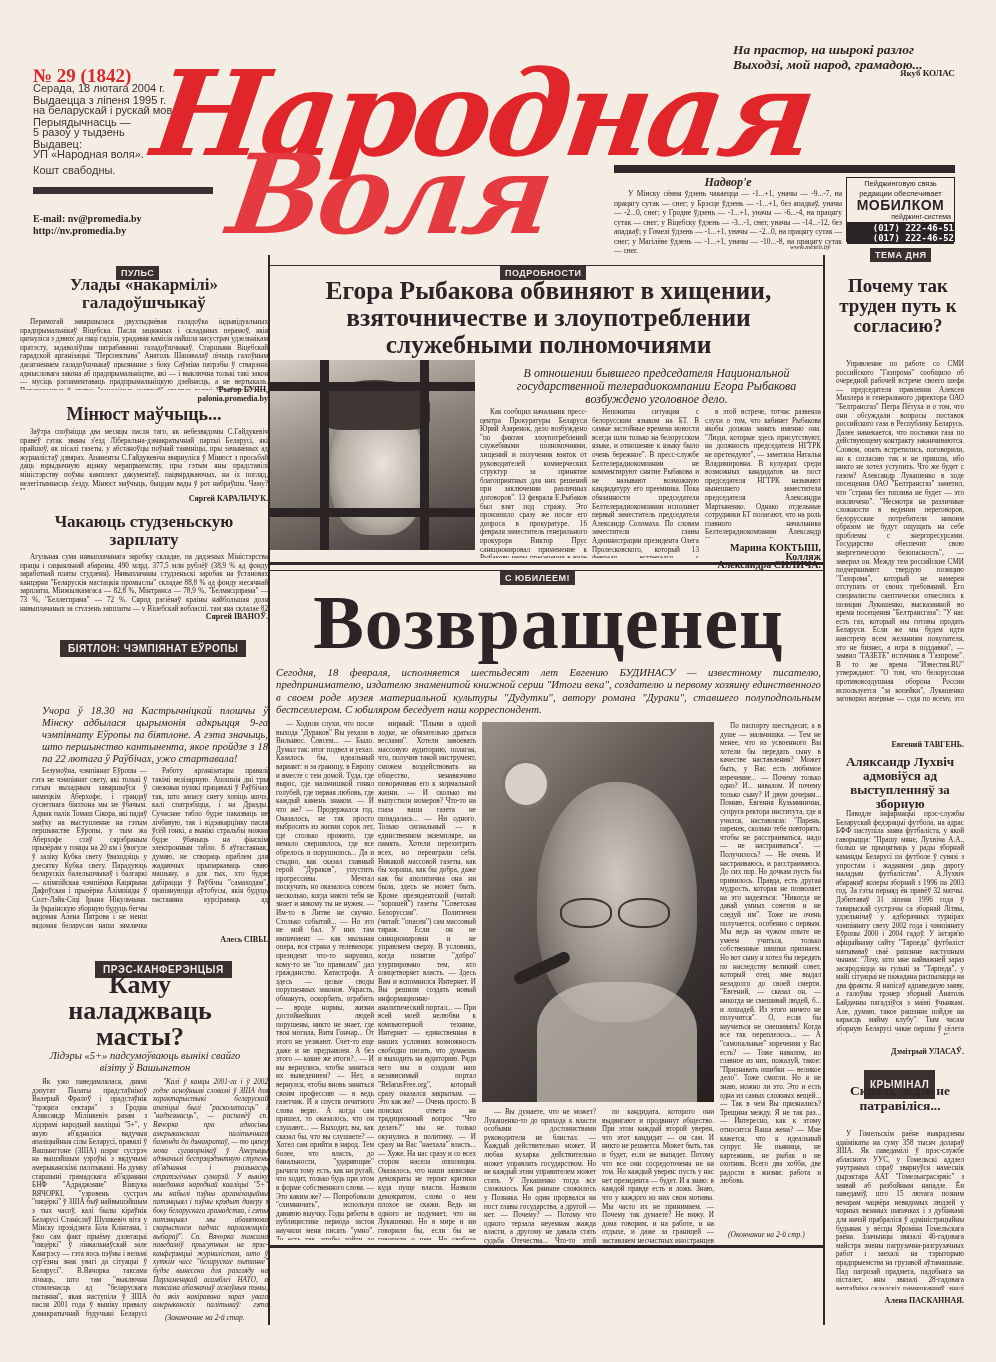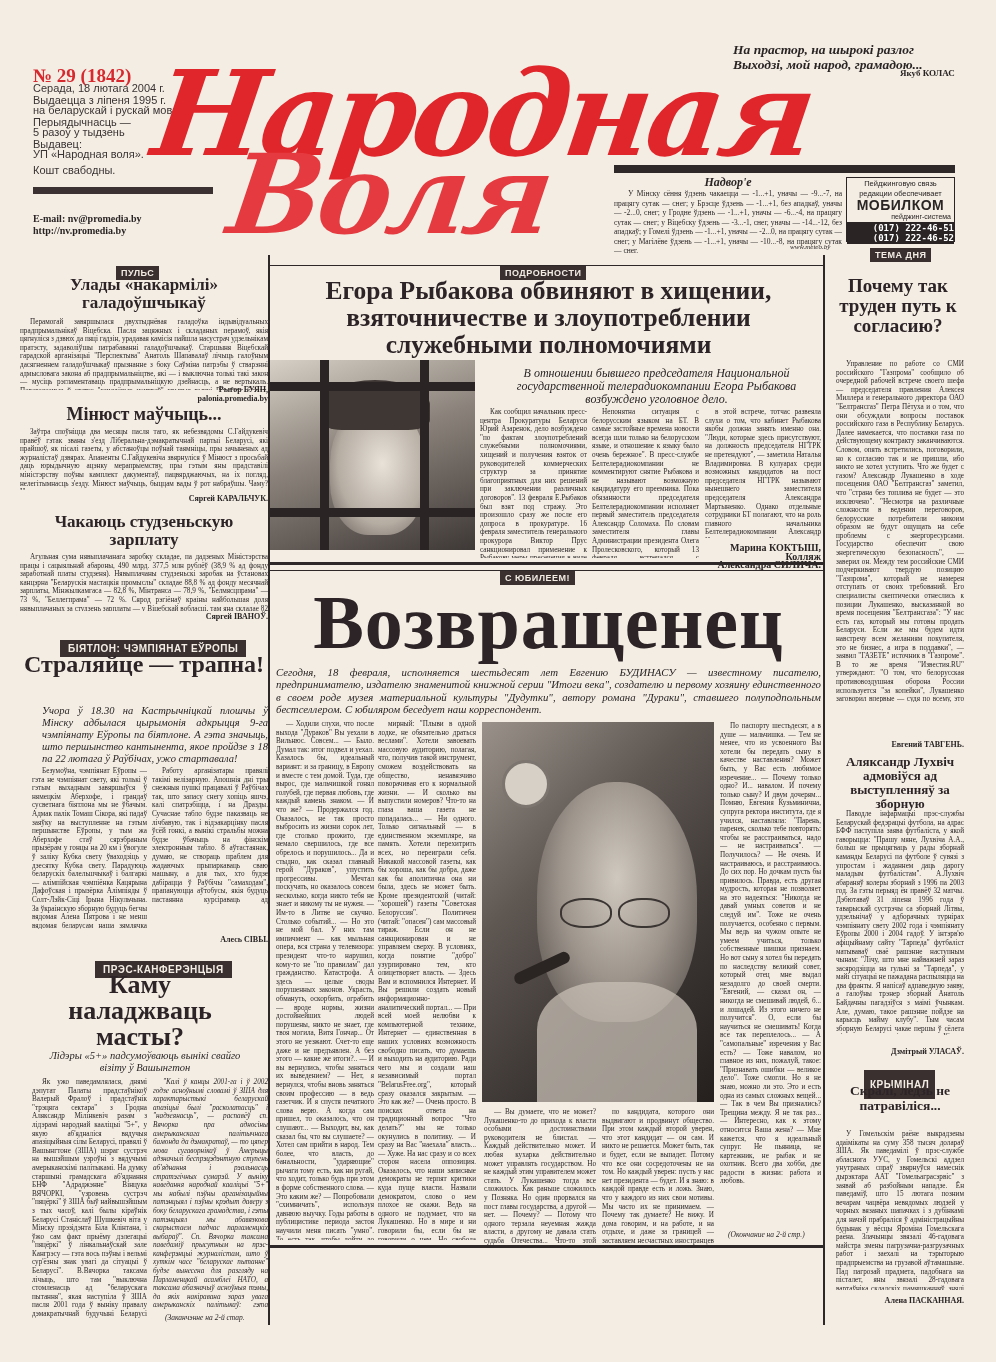--- a/index.html
+++ b/index.html
@@ -108,21 +108,20 @@
 <div class="abs byline" style="left:120px;top:494px;width:148px;">Сяргей КАРАЛЬЧУК.</div>
 
 <div class="abs h-art" style="left:20px;top:513px;width:248px;font-size:17px;">Чакаюць студзеньскую зарплату</div>
 <div class="abs col-text" style="left:20px;top:553px;width:248px;height:58px;overflow:hidden;">
     <p>Агульная сума нявыплачанага заробку складае, па дадзеных Міністэрства працы і сацыяльнай абароны, 490 млрд. 377,5 млн рублёў (38,9 % ад фонду заработнай платы студзеня). Нявыплачаны студзеньскі заробак на ўстановах канцэрна "Беларускія мастацкія промыслы" складае 88,8 % ад фонду месячнай зарплаты, Мінжылкамгаса — 82,8 %, Мінтранса — 78,9 %, "Белмясцпрама" — 73 %, "Беллегпрама" — 72 %. Сярод рэгіёнаў краіны найбольшая доля нявыплачаных за студзень зарплаты — у Віцебскай вобласці, там яна складае 82 % ФЗП. У Магілёўскай вобласці гэты паказчык раўняецца 81,6 %, у Гродзенскай — 71,5 %.</p>
   </div>
 <div class="abs byline" style="left:120px;top:612px;width:148px;">Сяргей ІВАНОЎ.</div>
 
 <div class="abs" style="left:60px;top:632px;"><span class="badge" style="font-size:10px;padding:3px 8px;">БІЯТЛОН: ЧЭМПІЯНАТ ЕЎРОПЫ</span></div>
 <div class="abs h-art" style="left:20px;top:652px;width:248px;font-size:24px;line-height:24px;">
-  <div>Страляйце — трапна!</div>
 </div>
 <div class="abs" style="left:42px;top:705px;width:226px;font-size:10.5px;line-height:12px;font-style:italic;text-align:justify;">Учора ў 18.30 на Кастрычніцкай плошчы ў Мінску адбылася цырымонія адкрыцця 9-га чэмпіянату Еўропы па біятлоне. А гэта значыць, што першынство кантынента, якое пройдзе з 18 па 22 лютага ў Раўбічах, ужо стартавала!</div>
 <div class="abs col-text" style="left:32px;top:767px;width:115px;height:162px;overflow:hidden;">
     <p>Безумоўна, чэмпіянат Еўропы — гэта не чэмпіянат свету, які толькі ў гэтым выхадным завяршыўся ў нямецкім Аберхофе, і грандаў сусветнага біятлона мы не ўбачым. Адмак палік Томаш Сікора, які падаў заяўку на выступленне на гэтым першынстве Еўропы, у тым жа Аберхофе стаў сярэбраным прызёрам у гонцы на 20 км і ўвогуле ў заліку Кубка свету ўваходзіць у дзесятку Кубка свету. Парадуюць беларускіх балельшчыкаў і балгаркі — алімпійская чэмпіёнка Кацярына Дафоўская і прызёрка Алімпіяды ў Солт-Лэйк-Сіці Ірына Нікульчына. За ўкраінскую зборную будуць бегчы вядомая Алена Пятрова і не менш вядомая беларусам наша зямлячка Ірына Тананайка. А ўвогуле відовішча абяцае быць захапляльным. Ды і засумавалі ўжо нашы балельшчыкі па вялікім біятлоне — апошні раз у Раўбічах праходзіў чэмпіянат Еўропы ў 1998 годзе (у 1974, 1982, 1990-х гадах тут ладзіліся чэмпіянаты свету).</p>
   </div>
 <div class="abs col-text" style="left:152px;top:767px;width:116px;height:138px;overflow:hidden;">
     <p>Работу арганізатары правялі такімі велізарную. Апошнія дні тры снежныя пушкі працавалі ў Раўбічах так, што запасу снегу хопіць яшчэ, калі спатрэбіцца, і на Дразды. Сучаснае табло будзе паказваць не лічбавую, так і відэакарцінку пасля ўсёй гонкі, а вынікі стральбы можна будзе ўбачыць на фінскім электронным табло. 8 аўтастаянак, думаю, не створаць праблем для жадаючых прыпаркаваць сваю машыну, а для тых, хто будзе дабірацца ў Раўбічы "самаходам", прапануюцца аўтобусы, якія будуць пастаянна курсіраваць ад аўтастанцыі "Маскоўская" (без часу чакання — як напоўняцца, так і "пакурсіруюць"). Дарэчы, цырымоніі ўзнагароджання 18, 19, 21 лютага будуць праходзіць на Кастрычніцкай плошчы ў 19.30, 22 лютага, у 17.00, усё на той жа плошчы пройдзе ўзнагароджанне апошніх пераможцаў і ўрачыстае закрыццё чэмпіянату.</p>
   </div>
 <div class="abs byline" style="left:150px;top:935px;width:118px;">Алесь СІВЫ.</div>
 

